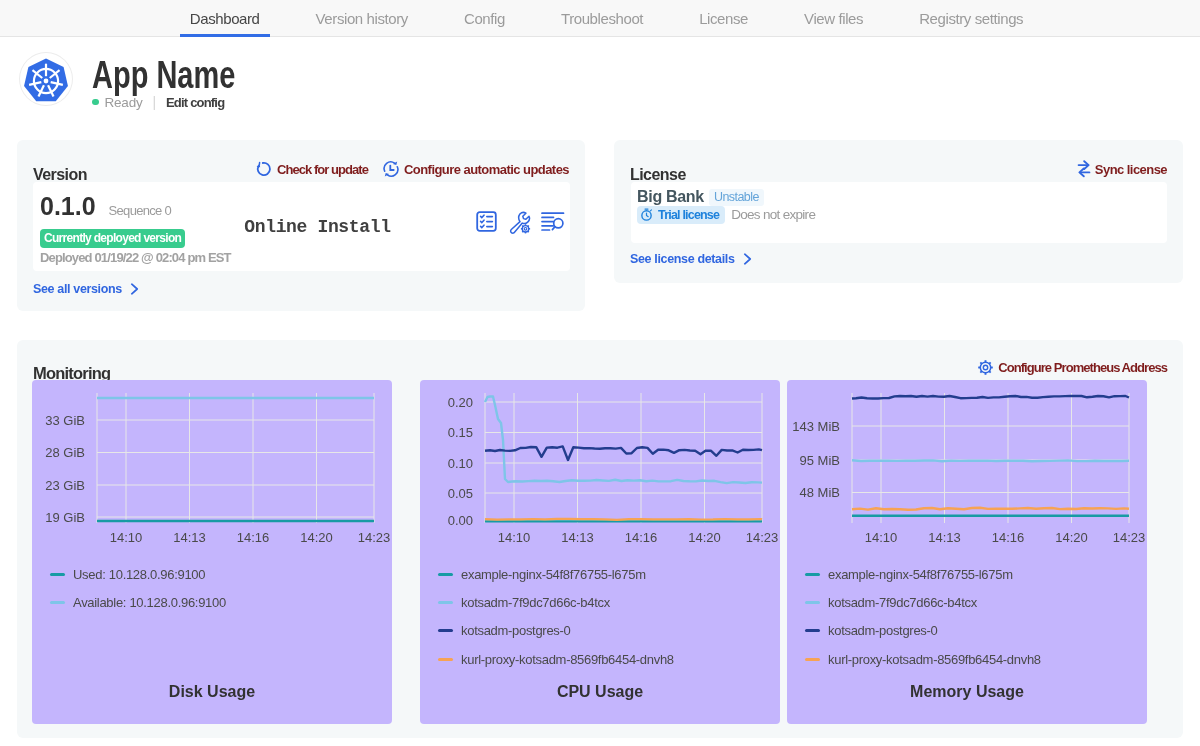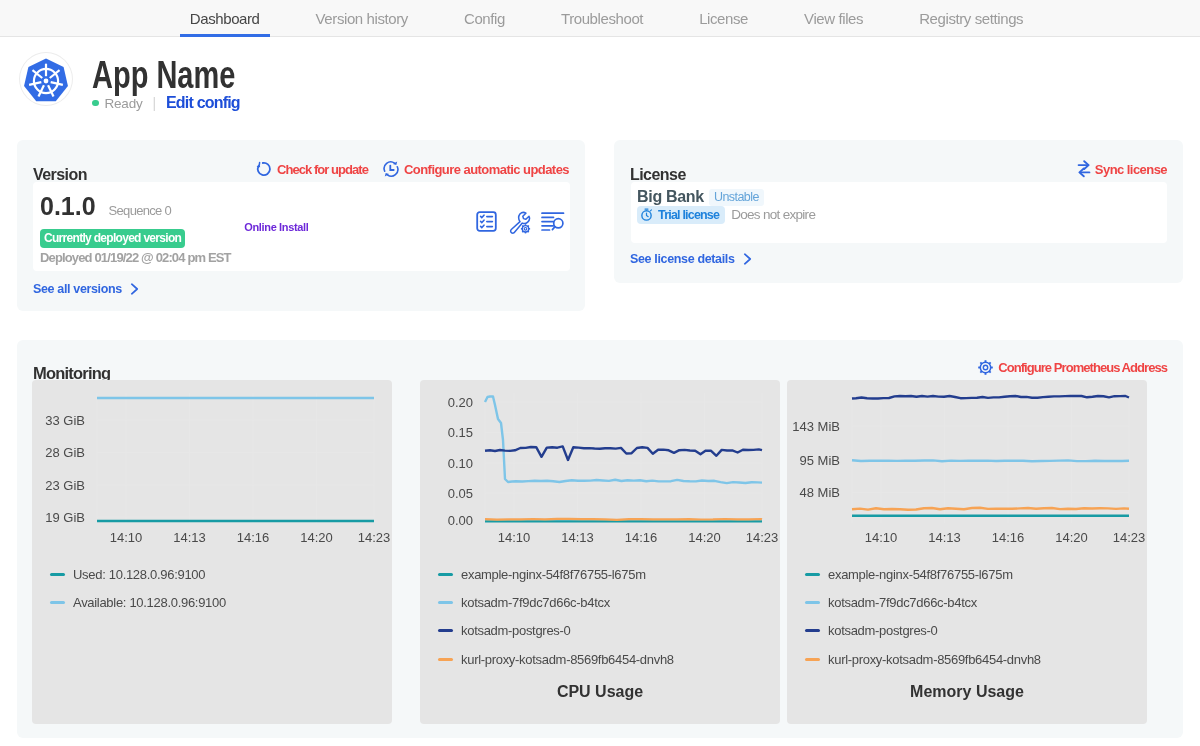--- a/index.html
+++ b/index.html
@@ -8,51 +8,51 @@
 
 #nav { position:absolute; top:0; left:0; width:1200px; height:37px; background:#f8f8f8; border-bottom:1px solid #e5e5e5; display:flex; justify-content:center; padding-left:13px; }
 #nav .tab { font-size:15px; letter-spacing:-0.4px; color:#9b9b9b; line-height:37.5px; padding:0 10px; margin:0 18px; height:37px; }
 #nav .tab.active { color:#464646; border-bottom:3.5px solid #326de6; }
 
 #logo { position:absolute; left:20px; top:53px; width:52px; height:52px; border-radius:50%; background:#fff; box-shadow:0 0 0 1px #ececec; display:flex; align-items:center; justify-content:center; }
 #appname { position:absolute; left:92px; top:54px; font-size:38px; font-weight:bold; color:#323232; transform:scaleX(0.763); transform-origin:left top; white-space:nowrap; }
 #subline { position:absolute; left:92px; top:94px; font-size:13.5px; letter-spacing:-0.2px; color:#9b9b9b; display:flex; align-items:center; }
 #subline .dot { width:6.5px; height:6.5px; border-radius:50%; background:#38cc8e; margin-right:6px; }
 #subline .sep { color:#d5d5d5; margin:0 10px; font-size:14px; }
-#subline .link { color:#1d4ed8; font-size:16px; font-weight:bold; letter-spacing:-0.8px; }
+#subline .link { color:#404040; font-size:13px; font-weight:bold; letter-spacing:-0.8px; }
 
 .card { position:absolute; background:#f5f8f9; border-radius:6px; }
 #versionCard { left:17px; top:140px; width:568px; height:171px; padding:14px 16px; }
 #licenseCard { left:614px; top:140px; width:569px; height:143px; padding:14px 16px; }
 #monitorCard { left:17px; top:340px; width:1166px; height:398px; padding:12px 16px; }
 .cardHead { display:flex; justify-content:space-between; align-items:center; }
 .cardTitle { font-size:16px; letter-spacing:-0.55px; font-weight:bold; color:#323232;margin-top:12px; }
-.blueLink { color:#ef4444; font-size:13px; letter-spacing:-0.55px; font-weight:bold; display:flex; align-items:center;justify-content:center; }
+.blueLink { color:#7f1d1d; font-size:13px; letter-spacing:-0.55px; font-weight:bold; display:flex; align-items:center;justify-content:center; }
 .blueLink svg { margin-right:4px; }
 .inner { background:#fff; border-radius:4px; }
 #versionInner { position:absolute; left:16px; top:42px; width:537px; height:89px; padding:8px 8px 8px 7px; display:flex; }
 #licenseInner { position:absolute; left:17px; top:42px; width:536px; height:61px; padding:6px 8px 6px 6px; }
 .seeLink { position:absolute; left:16px; font-size:12.5px; letter-spacing:-0.35px; font-weight:bold; color:#3066e0; }
 
 .vcol1 { width:216px; }
 .vnum { font-size:25px; font-weight:bold; color:#323232; }
 .vseq { font-size:13px; letter-spacing:-0.7px; color:#9b9b9b; margin-left:13px; font-weight:normal; }
 .vbadge { display:inline-block; background:#38cc8e; color:#fff; font-size:12px; letter-spacing:-0.7px; font-weight:bold; border-radius:4px; padding:2px 4px 2.5px 4px; margin-top:8px; }
 .vdep { font-size:13px; letter-spacing:-0.85px; color:#a2a2a2; font-weight:bold; margin-top:2px; white-space:nowrap; }
-.vmid { width:245px; display:flex; align-items:center; font-size:11px; letter-spacing:-0.35px; font-weight:bold; color:#6d28d9; }
+.vmid { width:245px; display:flex; align-items:center; font-size:18px; letter-spacing:-0.35px; font-weight:bold; color:#404040;font-family:Liberation Mono, monospace; }
 .vicons { display:flex; align-items:flex-start; gap:10.5px; margin-left:auto; margin-right:-3px; margin-top:21px; }
 
 .lrow1 { display:flex; align-items:center; }
 .lname { font-size:16px; letter-spacing:-0.3px; font-weight:bold; color:#44565f; }
 .lchan { margin-left:5px; background:#f0f7fc; color:#64a4d9; font-size:12.5px; letter-spacing:-0.55px; padding:1px 5px 2px 5px; border-radius:3px; }
 .lrow2 { display:flex; align-items:center; }
 .ltrial { background:#d9ecfa; color:#1e82dc; font-size:12.5px; letter-spacing:-0.8px; font-weight:bold; border-radius:4px; padding:1.5px 6px 2px 3px; display:flex; align-items:center; }
 .lexp { margin-left:6px; font-size:13.5px; letter-spacing:-0.7px; color:#9b9b9b; }
 
-.chart { position:absolute; top:40px; width:360px; height:344px; background:#e5e5e5; border-radius:4px; overflow:hidden; }
+.chart { position:absolute; top:40px; width:360px; height:344px; background:#c4b5fd; border-radius:4px; overflow:hidden; }
 .legendRow { position:absolute; display:flex; align-items:center; font-size:13px; letter-spacing:-0.3px; color:#4a4a4a; }
 .dash { width:15px; height:3px; border-radius:2px; margin-right:8px; flex-shrink:0; }
 .chartTitle { position:absolute; width:100%; text-align:center; font-size:16px; font-weight:bold; color:#323232; top:303px; }
 </style>
 </head>
 <body>
 <div id="page">
   <div id="nav">
     <div class="tab active">Dashboard</div>
     <div class="tab">Version history</div>
@@ -222,20 +222,21 @@
           <text x="94" y="162" text-anchor="middle" fill="#4a4a4a">14:10</text>
           <text x="157.5" y="162" text-anchor="middle" fill="#4a4a4a">14:13</text>
           <text x="221" y="162" text-anchor="middle" fill="#4a4a4a">14:16</text>
           <text x="284.5" y="162" text-anchor="middle" fill="#4a4a4a">14:20</text>
           <text x="342" y="162" text-anchor="middle" fill="#4a4a4a">14:23</text>
           <polyline points="65.0,18.0 342.0,18.0" fill="none" stroke="#7ec5e8" stroke-width="2.6" stroke-linejoin="round"></polyline>
           <polyline points="65.0,141.0 342.0,141.0" fill="none" stroke="#179ba4" stroke-width="2.6" stroke-linejoin="round"></polyline>
         </svg>
       <div class="legendRow" style="left:18px; top:187px;"><span class="dash" style="background:#179ba4"></span>Used: 10.128.0.96:9100</div>
       <div class="legendRow" style="left:18px; top:215px;"><span class="dash" style="background:#7ec5e8"></span>Available: 10.128.0.96:9100</div>
+      <div class="chartTitle">Disk Usage</div>
     </div>
     <div class="chart" id="chartCpu" style="left:403px;">
         <svg width="360" height="172" viewBox="0 0 360 172" style="position:absolute;left:0;top:0;" font-family="Liberation Sans,sans-serif" font-size="13">
           <line x1="65" y1="13" x2="65" y2="143" stroke="#e7e7e7" stroke-width="1"></line>
           <line x1="94" y1="13" x2="94" y2="143" stroke="#e7e7e7" stroke-width="1"></line>
           <line x1="157.5" y1="13" x2="157.5" y2="143" stroke="#e7e7e7" stroke-width="1"></line>
           <line x1="221" y1="13" x2="221" y2="143" stroke="#e7e7e7" stroke-width="1"></line>
           <line x1="284.5" y1="13" x2="284.5" y2="143" stroke="#e7e7e7" stroke-width="1"></line>
           <line x1="342" y1="13" x2="342" y2="143" stroke="#e7e7e7" stroke-width="1"></line>
           <line x1="65" y1="22" x2="342" y2="22" stroke="#e7e7e7" stroke-width="1"></line>

